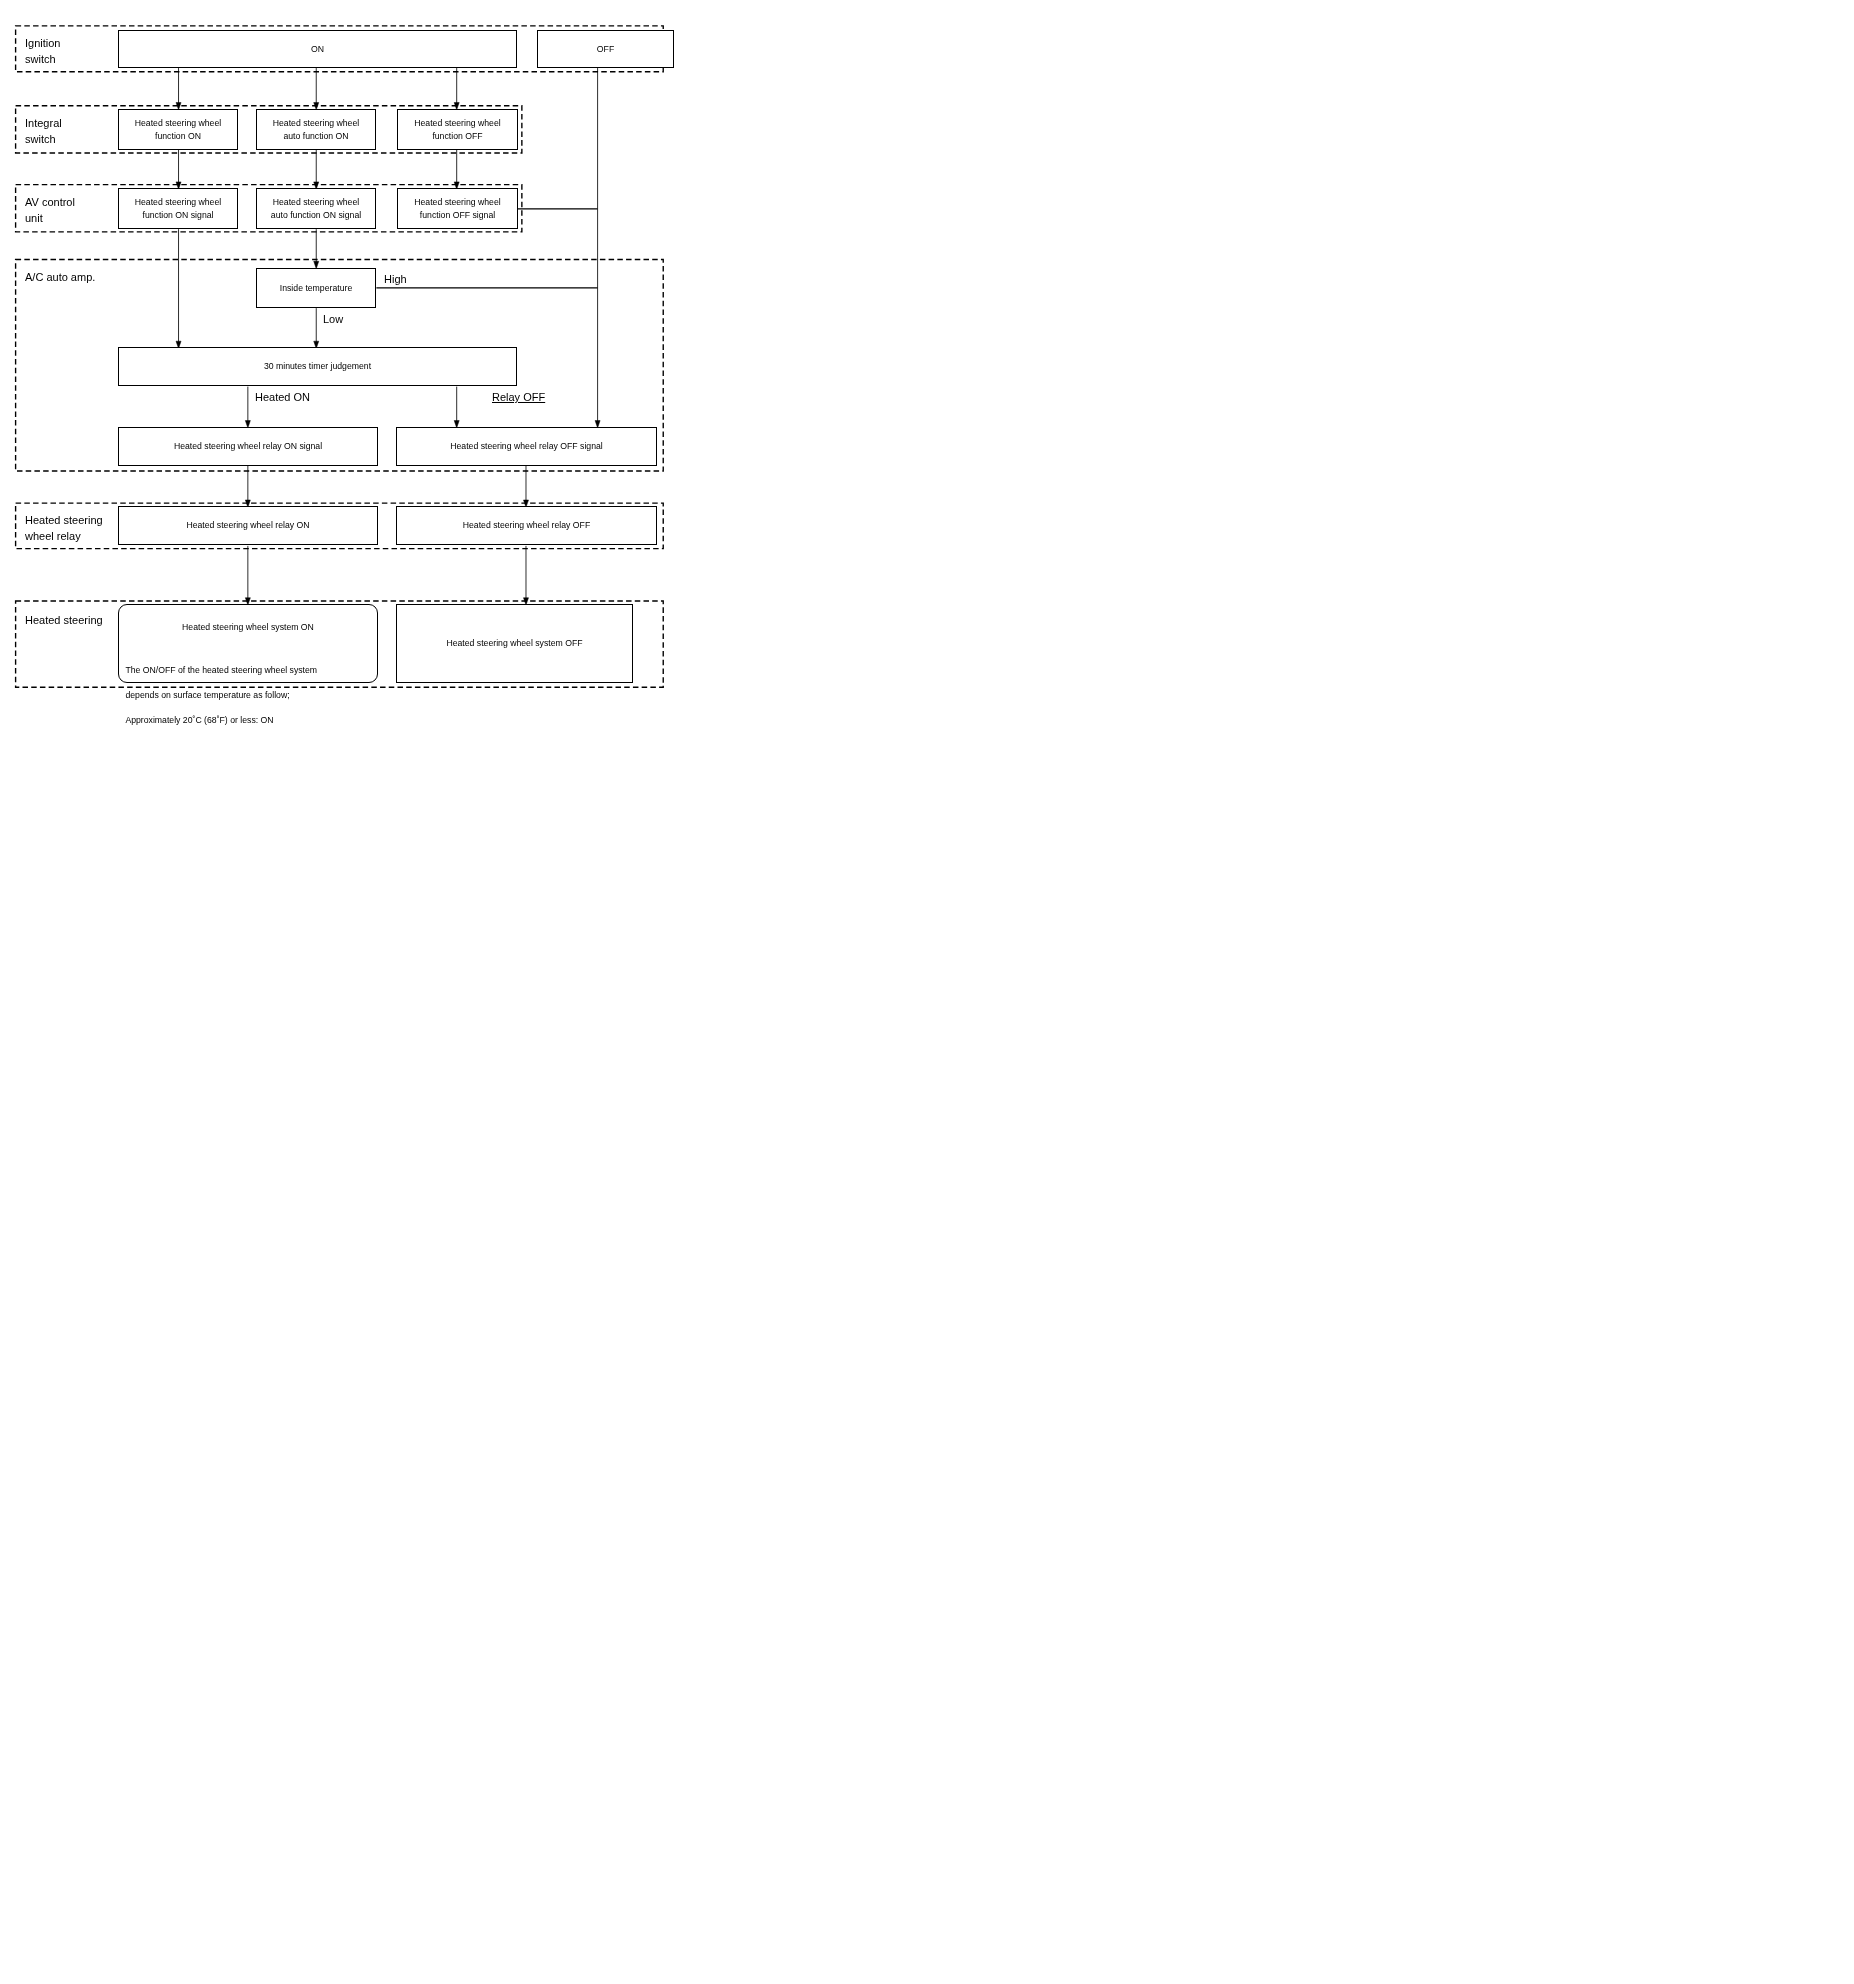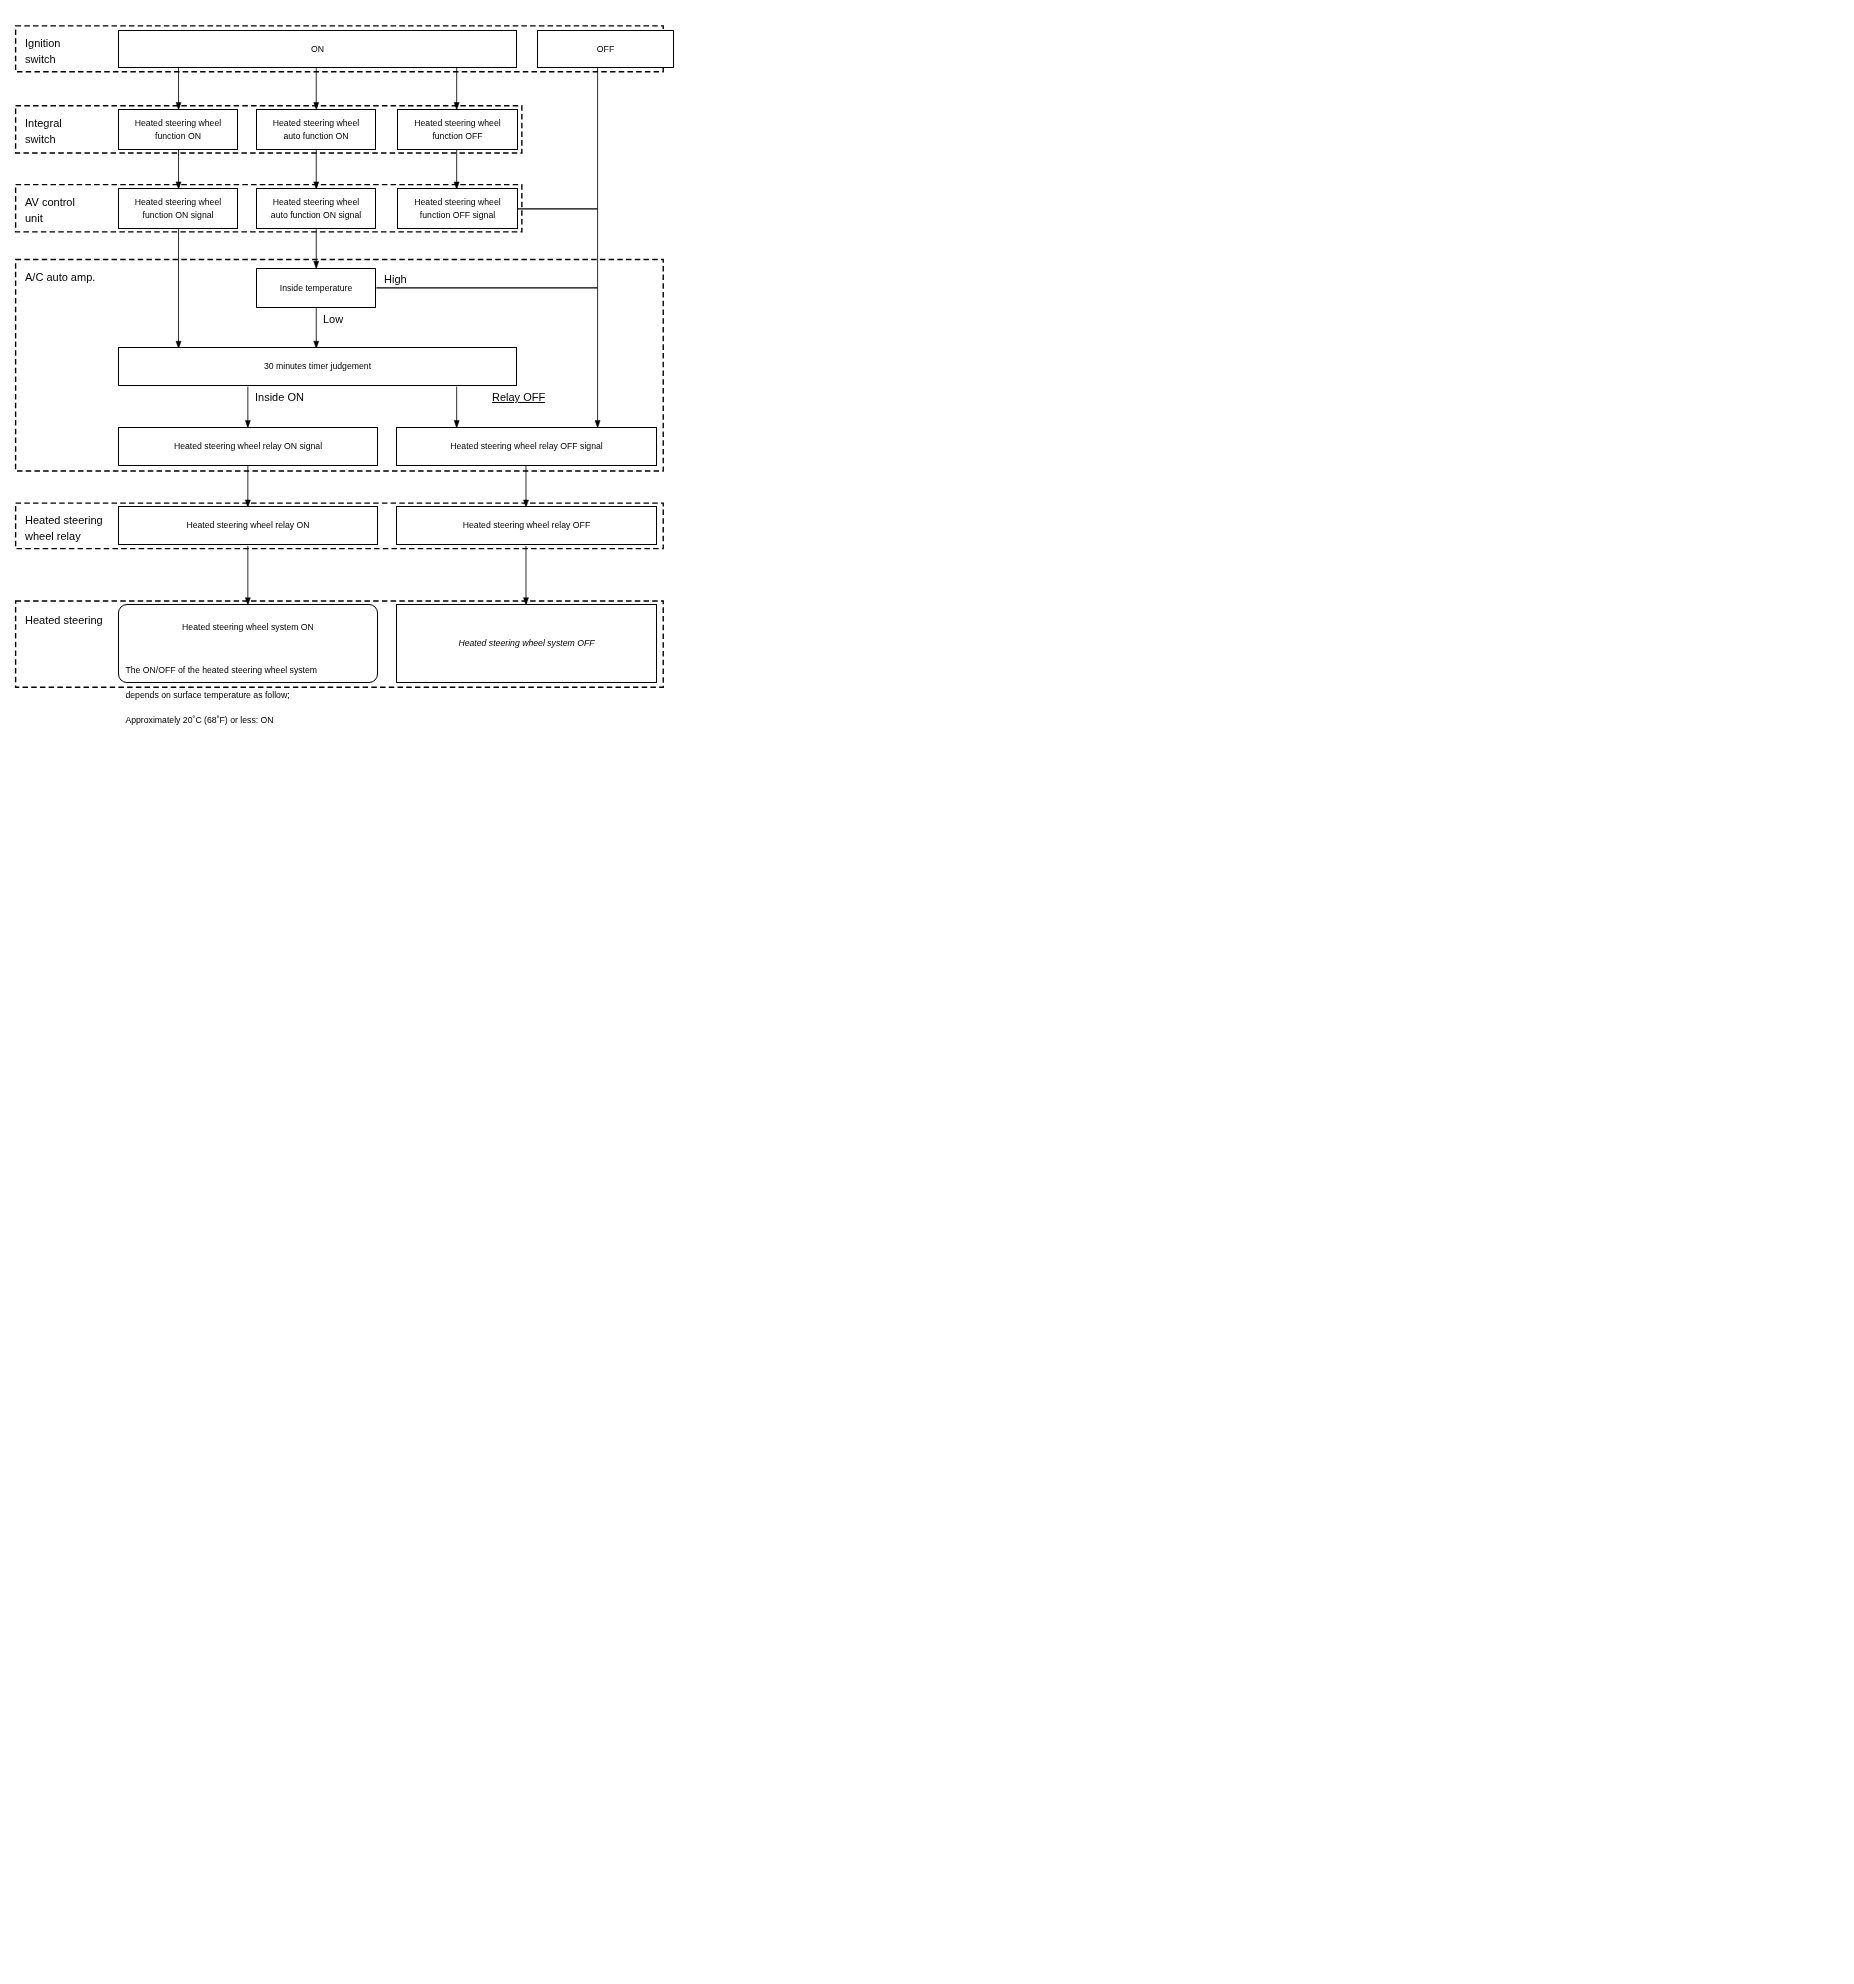--- a/index.html
+++ b/index.html
@@ -158,21 +158,21 @@
 
   <div class="box note-box" style="left:118px; top:604px; width:260px; height:79px;">
     <div class="note-title">Heated steering wheel system ON</div>
     <div class="note-body">
       <div>The ON/OFF of the heated steering wheel system</div>
       <div>depends on surface temperature as follow;</div>
       <div>Approximately 20˚C (68˚F) or less: ON</div>
       <div>Approximately 30˚C (86˚F) or more: OFF</div>
     </div>
   </div>
-  <div class="box" style="left:396px; top:604px; width:261px; height:79px;font-style:italic;">Heated steering wheel system OFF</div>
+  <div class="box" style="left:396px; top:604px; width:237px; height:79px;">Heated steering wheel system OFF</div>
 
   <div class="edge-label" style="left:384px;  top:273px;">High</div>
   <div class="edge-label" style="left:323px;  top:313px;">Low</div>
-  <div class="edge-label" style="left:255px;  top:391px;">Inside ON</div>
+  <div class="edge-label" style="left:255px;  top:391px;">Heated ON</div>
   <div class="edge-label" style="left:492px; top:391px;text-decoration:underline;">Relay OFF</div>
 
 </div>
 
 
 </body></html>

